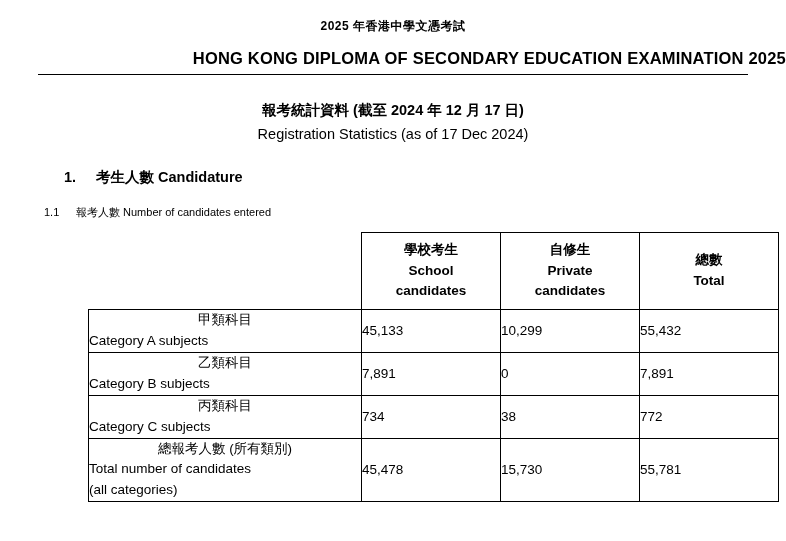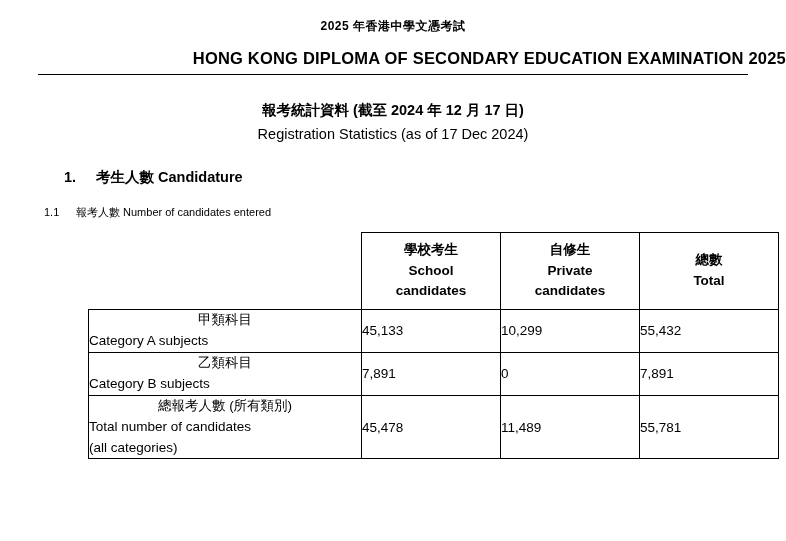--- a/index.html
+++ b/index.html
@@ -186,24 +186,33 @@
         <td class="rowlabel">
           <div class="cn">乙類科目</div>
           <div class="en">Category B subjects</div>
         </td>
         <td class="val">7,891</td>
         <td class="val">0</td>
         <td class="val">7,891</td>
       </tr>
       <tr>
         <td class="rowlabel">
+          <div class="cn">丙類科目</div>
+          <div class="en">Category C subjects</div>
+        </td>
+        <td class="val">734</td>
+        <td class="val">38</td>
+        <td class="val">772</td>
+      </tr>
+      <tr>
+        <td class="rowlabel">
           <div class="cn">總報考人數 (所有類別)</div>
           <div class="en">Total number of candidates</div>
           <div class="en">(all categories)</div>
         </td>
         <td class="val">45,478</td>
-        <td class="val">11,489</td>
+        <td class="val">15,730</td>
         <td class="val">55,781</td>
       </tr>
     </tbody>
   </table>
 
 </div>
 
 </body></html>

